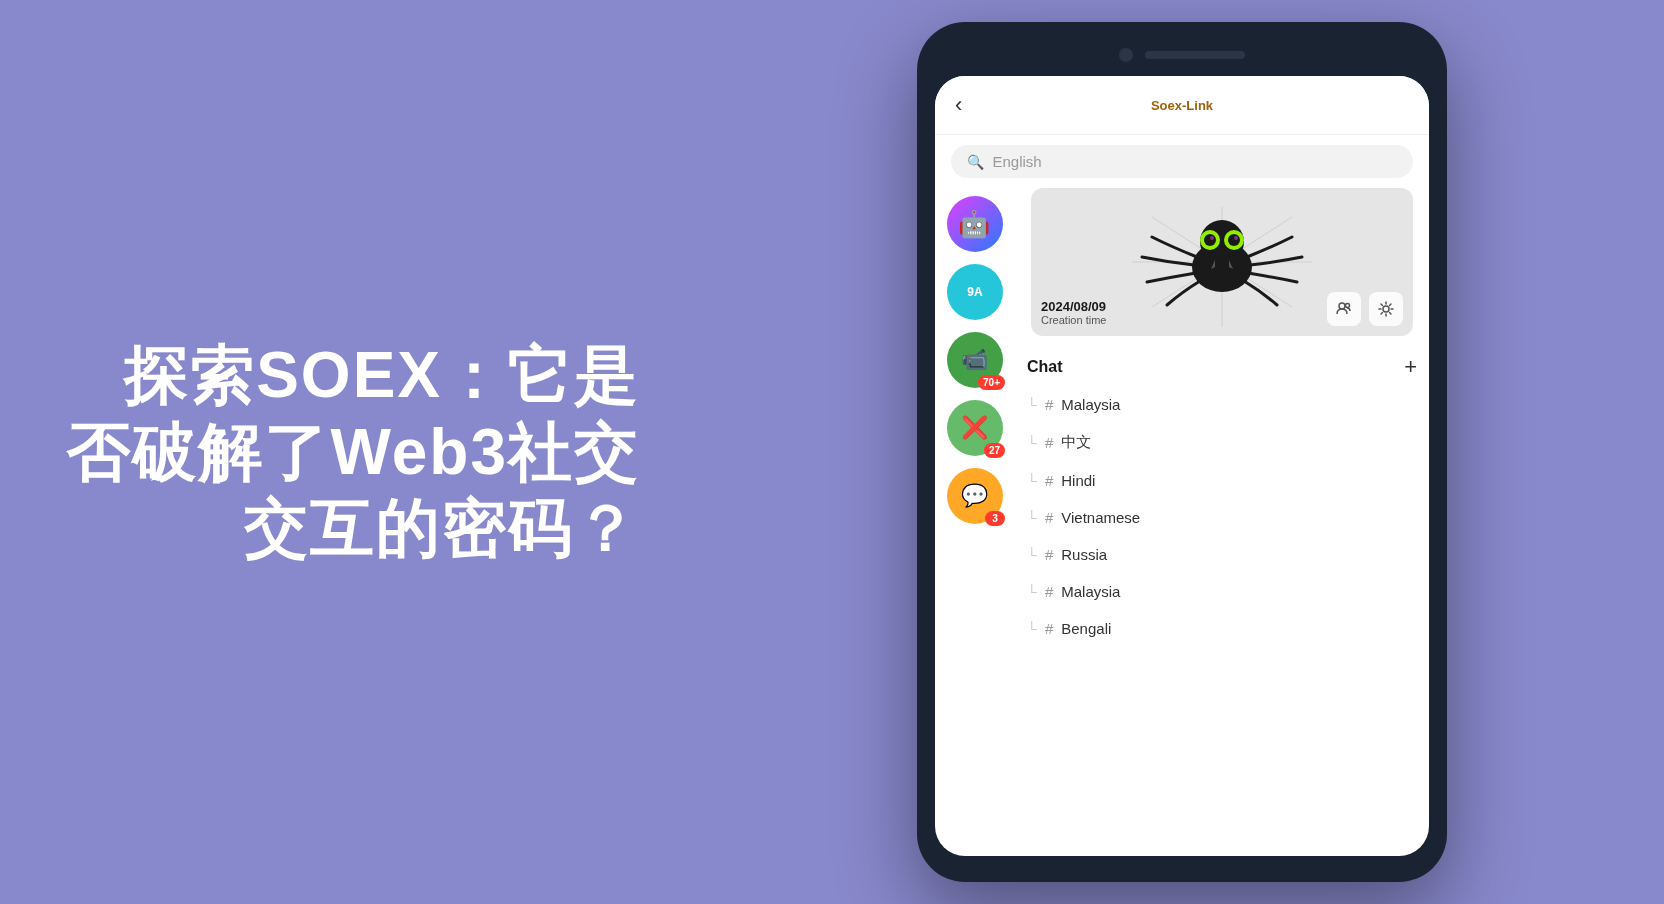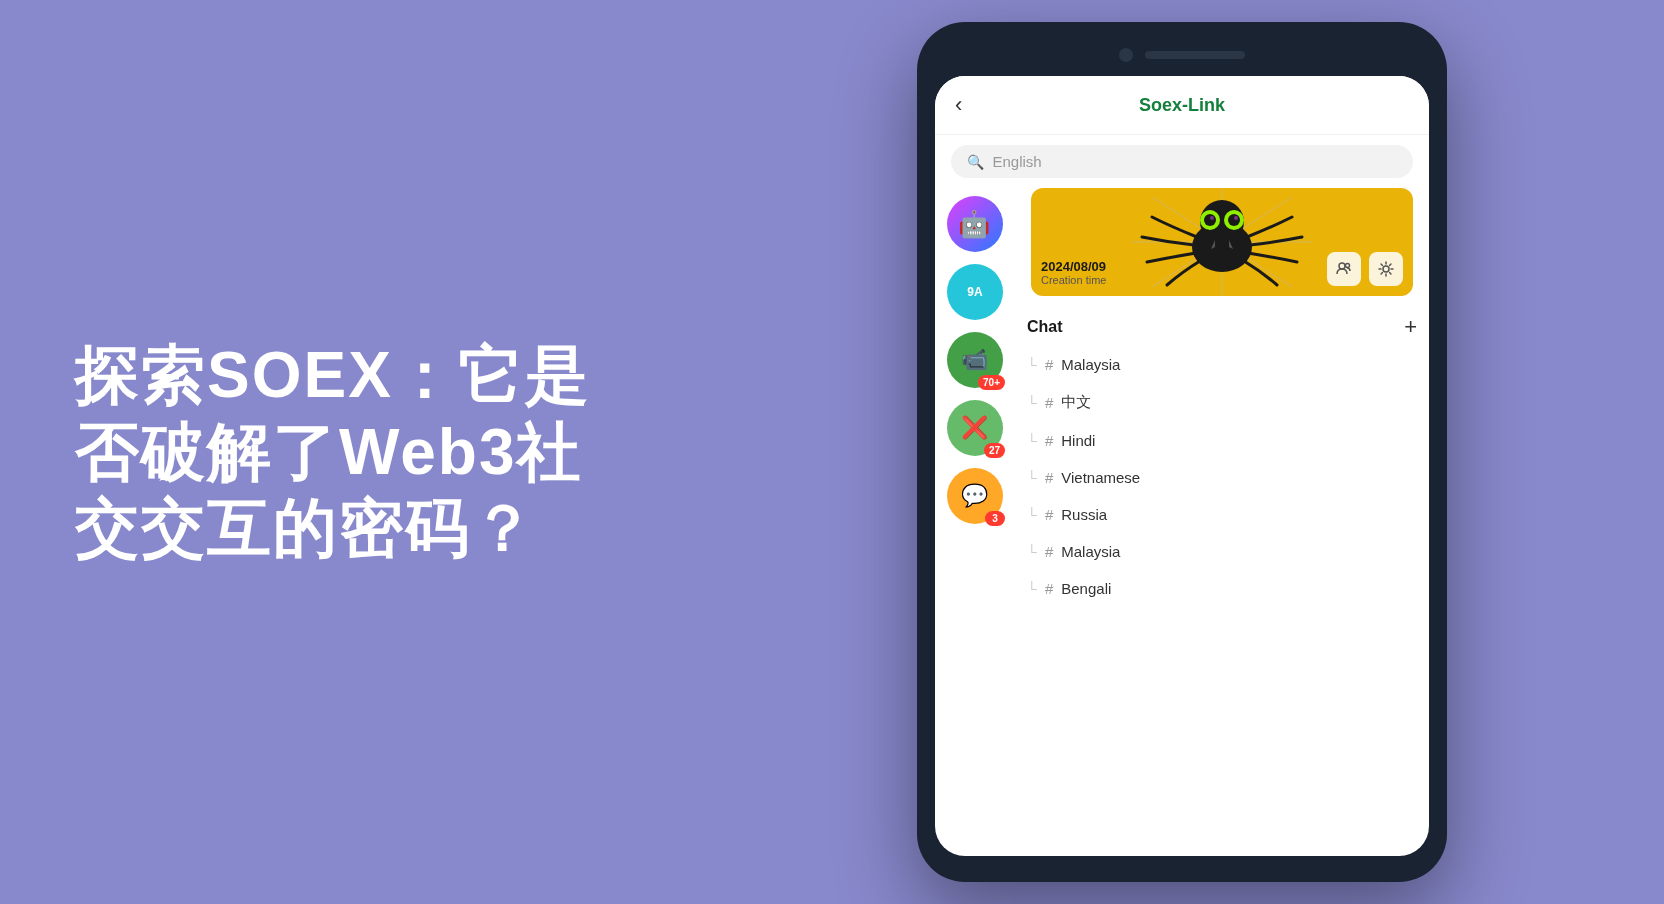--- a/index.html
+++ b/index.html
@@ -16,22 +16,23 @@
     .background {
       position: absolute;
       inset: 0;
       background: #8888cc;
     }
 
     .left-section {
       position: relative;
       z-index: 2;
       flex: 0 0 700px;
-      padding: 80px 75px;
-      color: white;
+      padding: 80px 60px;
+      color: white;
+      text-align: right;
     }
 
     .headline {
       font-size: 64px;
       font-weight: 900;
       line-height: 1.2;
       color: white;
       text-shadow: none;
       letter-spacing: 2px;
     }
@@ -100,23 +101,23 @@
     }
 
     .back-btn {
       font-size: 22px;
       color: #333;
       margin-right: auto;
       cursor: pointer;
     }
 
     .app-title {
-      font-size: 18px;
+      font-size: 13px;
       font-weight: 600;
-      color: #15803d;
+      color: #a16207;
       position: absolute;
       left: 50%;
       transform: translateX(-50%);
     }
 
     .app-header-right {
       margin-left: auto;
       width: 24px;
     }
 
@@ -144,22 +145,22 @@
     .search-placeholder {
       color: #999;
       font-size: 15px;
     }
 
     
     .banner-card {
       margin: 0 16px 8px;
       border-radius: 12px;
       overflow: hidden;
-      background: #eab308;
-      height: 108px;
+      background: #e5e5e5;
+      height: 148px;
       position: relative;
       flex-shrink: 0;
       display: flex;
     }
 
     
     .spider-container {
       position: absolute;
       top: 0; left: 0; right: 0; bottom: 0;
       display: flex;

